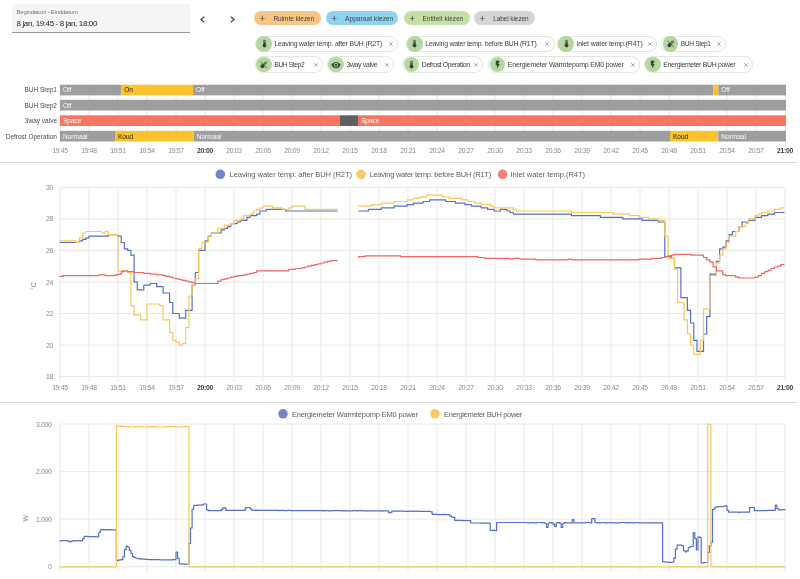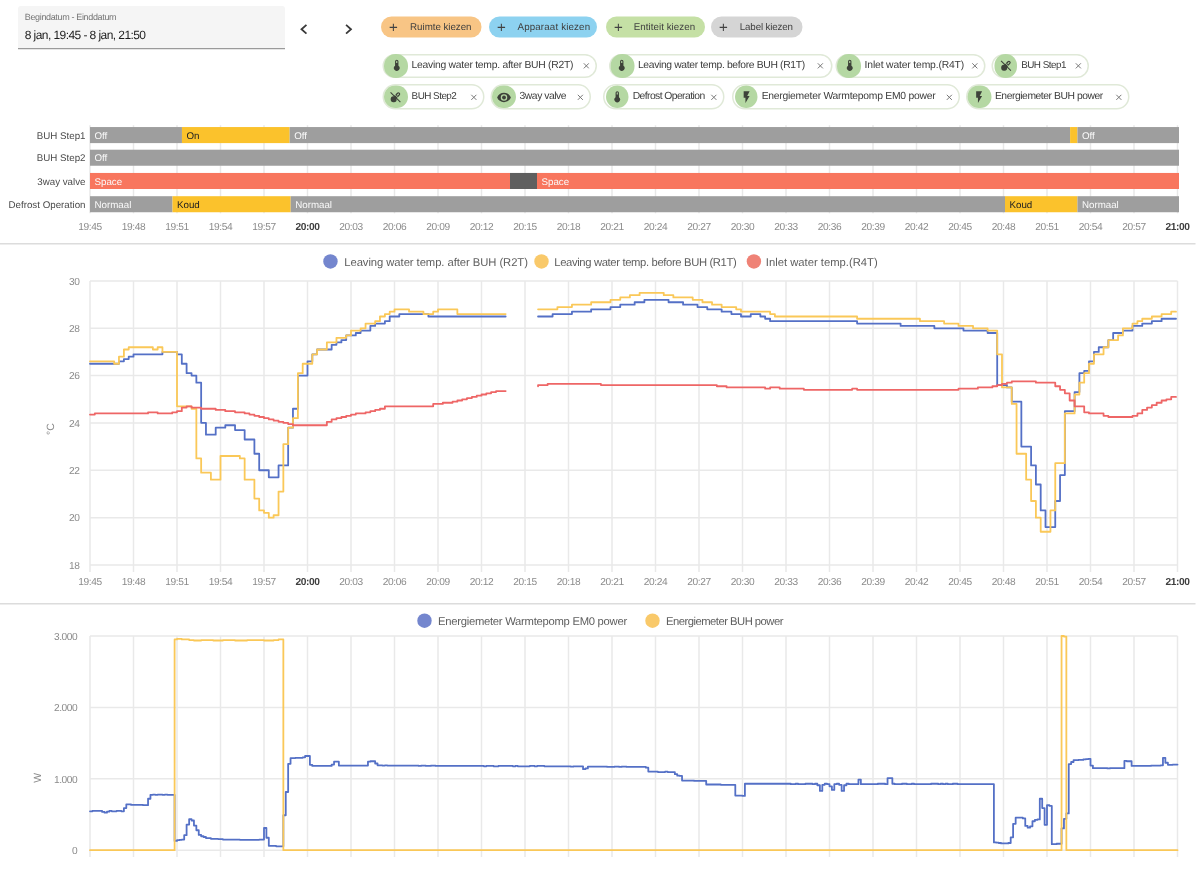--- a/index.html
+++ b/index.html
@@ -16,21 +16,21 @@
 .ec{position:absolute;height:16.4px;border:1px solid #e0e9d8;border-radius:8.5px;background:#fff;
   display:flex;align-items:center;padding:0 3.5px 0 0.8px;box-sizing:border-box}
 .ec .av{width:15.4px;height:15.4px;border-radius:50%;background:#b5d8a3;display:inline-flex;
   align-items:center;justify-content:center;margin-right:2.6px;flex:none}
 .ec .tl{color:#3c3c3c;white-space:nowrap}
 .ec .cx{display:inline-flex;margin-left:auto;flex:none}
 </style></head>
 <body>
 <div id="datebox">
     <div class="cap">Begindatum - Einddatum</div>
-    <div class="val">8 jan, 19:45 - 8 jan, 21:50</div>
+    <div class="val">8 jan, 19:45 - 8 jan, 18:00</div>
   </div>
 <svg class="chev" style="left:200px;top:16.4px" width="5" height="7" viewBox="0 0 5 7">
     <path d="M4.3 0.6 1 3.5 4.3 6.4" fill="none" stroke="#3a3a3a" stroke-width="1.2"></path>
   </svg>
 <svg class="chev" style="left:229.5px;top:16.4px" width="5" height="7" viewBox="0 0 5 7">
     <path d="M0.7 0.6 4 3.5 0.7 6.4" fill="none" stroke="#3a3a3a" stroke-width="1.2"></path>
   </svg>
 <div class="kc" style="left:254.4px;width:66.6px;background:#f8c585;">
     <span class="pl">
       <svg viewBox="0 0 24 24" width="8.5" height="8.5">

